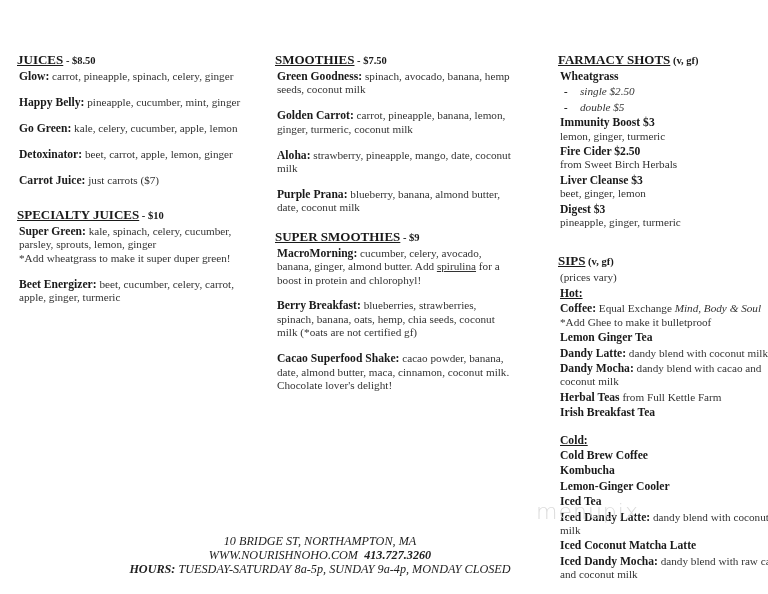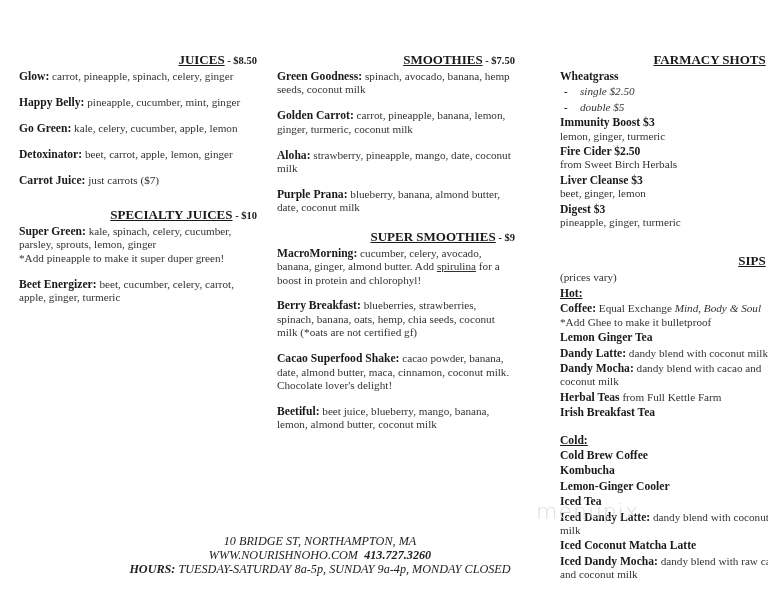--- a/index.html
+++ b/index.html
@@ -5,21 +5,21 @@
   html, body { margin:0; padding:0; background:#ffffff; }
   body {
     width:768px; height:594px; position:relative; overflow:hidden;
     font-family:"Liberation Serif", "DejaVu Serif", serif;
     color:#2a2a2a;
   }
   .col { position:absolute; top:52px; font-size:11.2px; line-height:13.4px; }
   .col1 { left:17px; width:240px; }
   .col2 { left:275px; width:240px; }
   .col3 { left:558px; width:236px; }
-  .sec-title { font-weight:bold; font-size:13px; line-height:15px; color:#1a1a1a;text-align:right; }
+  .sec-title { font-weight:bold; font-size:13px; line-height:15px; color:#1a1a1a; }
   .sec-title .h { text-decoration:underline; }
   .sec-title .p { font-size:10.5px; }
   .item { margin:2px; }
   .gap { margin-top:12.5px; }
   .nm { font-weight:bold; font-size:11.6px; color:#1a1a1a; }
   .ds { color:#333; }
   .u { text-decoration:underline; }
   .sub { font-weight:bold; text-decoration:underline; font-size:11.6px; color:#1a1a1a; }
   .dash { padding-left:4px;font-style:italic; }
   .dash .b { display:inline-block; width:16px; font-weight:bold; }
@@ -39,36 +39,35 @@
 
 <div class="col col1">
   <div class="sec-title"><span class="h">JUICES</span><span class="p"> - $8.50</span></div>
   <div class="item"><span class="nm">Glow:</span><span class="ds"> carrot, pineapple, spinach, celery, ginger</span></div>
   <div class="item gap"><span class="nm">Happy Belly:</span><span class="ds"> pineapple, cucumber, mint, ginger</span></div>
   <div class="item gap"><span class="nm">Go Green:</span><span class="ds"> kale, celery, cucumber, apple, lemon</span></div>
   <div class="item gap"><span class="nm">Detoxinator:</span><span class="ds"> beet, carrot, apple, lemon, ginger</span></div>
   <div class="item gap"><span class="nm">Carrot Juice:</span><span class="ds"> just carrots ($7)</span></div>
 
   <div class="sec-title" style="margin-top:20px"><span class="h">SPECIALTY JUICES</span><span class="p"> - $10</span></div>
-  <div class="item"><span class="nm">Super Green:</span><span class="ds"> kale, spinach, celery, cucumber, parsley, sprouts, lemon, ginger</span><br><span class="ds">*Add pineapple to make it super duper green!</span></div>
+  <div class="item"><span class="nm">Super Green:</span><span class="ds"> kale, spinach, celery, cucumber, parsley, sprouts, lemon, ginger</span><br><span class="ds">*Add wheatgrass to make it super duper green!</span></div>
   <div class="item gap"><span class="nm">Beet Energizer:</span><span class="ds"> beet, cucumber, celery, carrot, apple, ginger, turmeric</span></div>
 </div>
 
 <div class="col col2">
   <div class="sec-title"><span class="h">SMOOTHIES</span><span class="p"> - $7.50</span></div>
   <div class="item"><span class="nm">Green Goodness:</span><span class="ds"> spinach, avocado, banana, hemp seeds, coconut milk</span></div>
   <div class="item gap"><span class="nm">Golden Carrot:</span><span class="ds"> carrot, pineapple, banana, lemon, ginger, turmeric, coconut milk</span></div>
   <div class="item gap"><span class="nm">Aloha:</span><span class="ds"> strawberry, pineapple, mango, date, coconut milk</span></div>
   <div class="item gap"><span class="nm">Purple Prana:</span><span class="ds"> blueberry, banana, almond butter, date, coconut milk</span></div>
 
   <div class="sec-title" style="margin-top:14px"><span class="h">SUPER SMOOTHIES</span><span class="p"> - $9</span></div>
   <div class="item"><span class="nm">MacroMorning:</span><span class="ds"> cucumber, celery, avocado, banana, ginger, almond butter. Add </span><span class="ds u">spirulina</span><span class="ds"> for a boost in protein and chlorophyl!</span></div>
   <div class="item gap"><span class="nm">Berry Breakfast:</span><span class="ds"> blueberries, strawberries, spinach, banana, oats, hemp, chia seeds, coconut milk (*oats are not certified gf)</span></div>
   <div class="item gap"><span class="nm">Cacao Superfood Shake:</span><span class="ds">  cacao powder, banana, date, almond butter, maca, cinnamon, coconut milk. Chocolate lover's delight!</span></div>
-  <div class="item gap"><span class="nm">Beetiful:</span><span class="ds"> beet juice, blueberry, mango, banana, lemon, almond butter, coconut milk</span></div>
 </div>
 
 <div class="col col3">
   <div class="sec-title"><span class="h">FARMACY SHOTS</span><span class="p"> (v, gf)</span></div>
   <div class="item"><span class="nm">Wheatgrass</span></div>
   <div class="item dash"><span class="b">-</span><span class="ds">single $2.50</span></div>
   <div class="item dash"><span class="b">-</span><span class="ds">double $5</span></div>
   <div class="item"><span class="nm">Immunity Boost $3</span><br><span class="ds">lemon, ginger, turmeric</span></div>
   <div class="item"><span class="nm">Fire Cider $2.50</span><br><span class="ds">from Sweet Birch Herbals</span></div>
   <div class="item"><span class="nm">Liver Cleanse $3</span><br><span class="ds">beet, ginger, lemon</span></div>

